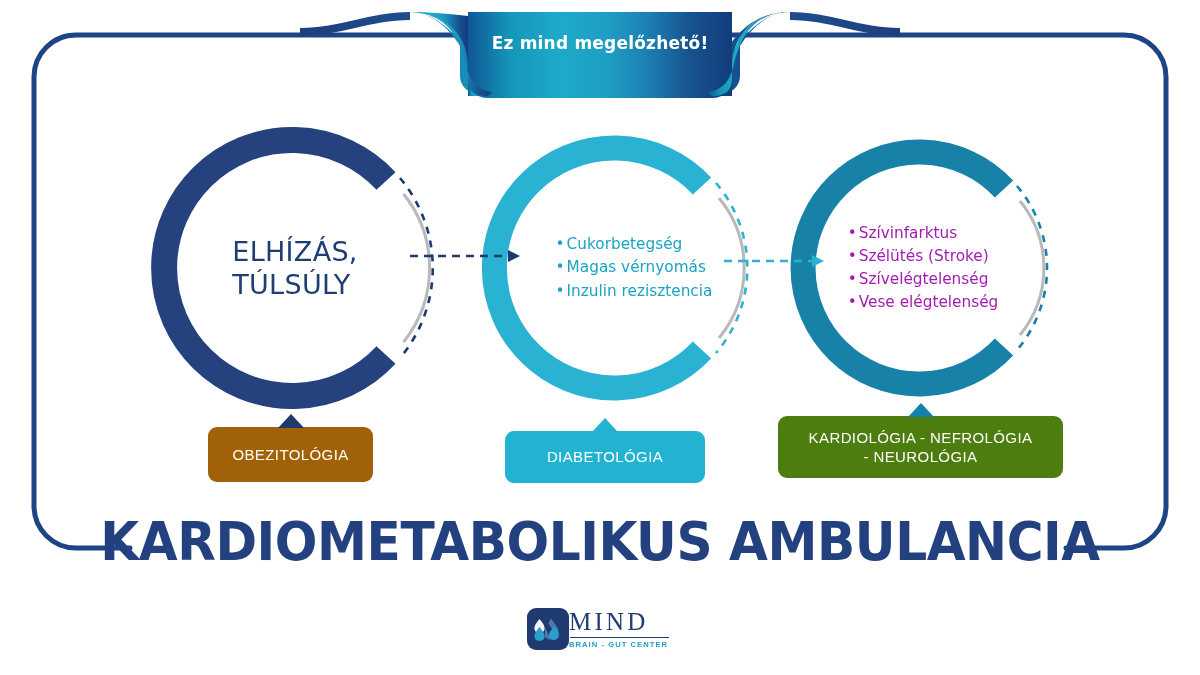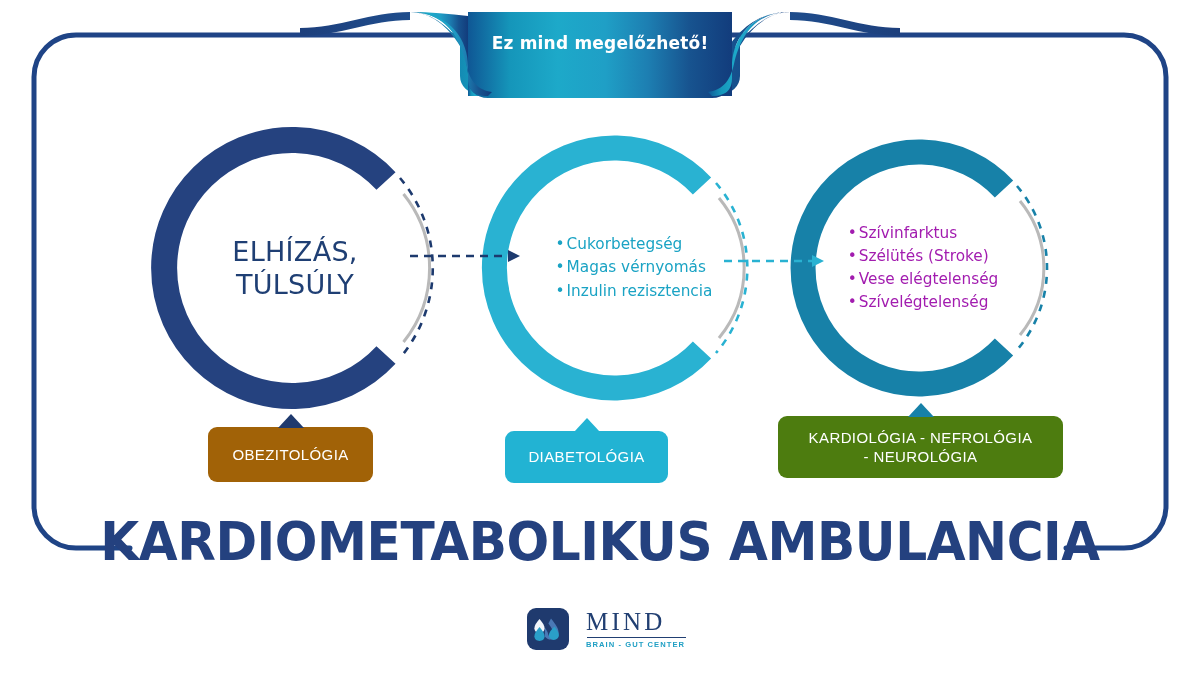--- a/index.html
+++ b/index.html
@@ -63,21 +63,20 @@
     position: absolute;
     left: 0; top: 0;
     width: 100%; height: 100%;
     display: flex;
     align-items: center;
     justify-content: center;
     flex-direction: column;
   }
 
   .circle-title {
-    text-align: center;
     color: #1f3f74;
     font-size: 27px;
     line-height: 1.24;
     letter-spacing: .3px;
     font-family: "DejaVu Sans", sans-serif;
   }
 
   ul.bullets {
     list-style: none;
     margin: 0;
@@ -124,21 +123,21 @@
     width: 0; height: 0;
     border-left: 13px solid transparent;
     border-right: 13px solid transparent;
   }
   #badge-1 {
     left: 208px; top: 427px; width: 165px; height: 55px;
     background: #a16207;
   }
   #badge-1 .pointer { border-bottom: 14px solid #1f3a6e; }
   #badge-2 {
-    left: 505px; top: 431px; width: 163px; height: 52px;
+    left: 505px; top: 431px; width: 200px; height: 52px;
     background: #22b3d3;
   }
   #badge-2 .pointer { border-bottom: 14px solid #22b3d3; }
   #badge-3 {
     left: 778px; top: 408px; width: 285px; height: 62px;
     background: #4d7c0f;
     margin-top: 8px;
   }
   #badge-3 .pointer { border-bottom: 14px solid #1681a8; }
 
@@ -166,21 +165,21 @@
     width: 160px;
     height: 56px;
     display: flex;
     align-items: flex-start;
   }
   #logo-mark {
     width: 42px; height: 42px;
     flex: 0 0 42px;
   }
   #logo-text {
-    margin-left: 17px;
+    margin-left: 0;
     padding-top: 1px;
   }
   #logo-word {
     color: #213f72;
     font-size: 25px;
     letter-spacing: 3.2px;
     line-height: 1;
     font-family: "Liberation Serif", serif;
     font-weight: normal;
   }
@@ -309,22 +308,22 @@
   <div class="circle-group" id="circle-3">
     <svg class="circle-svg" viewBox="0 0 270 270">
       <path d="M 232 68 A 106 106 0 0 1 232 202" fill="none" stroke="#b9b9b9" stroke-width="3"></path>
       <path d="M 216 56 A 116 116 0 1 0 216 214" fill="none" stroke="#1781a8" stroke-width="25" stroke-linecap="butt"></path>
       <path d="M 229 53 A 127 127 0 0 1 229 217" fill="none" stroke="#1781a8" stroke-width="2.6" stroke-dasharray="7 7"></path>
     </svg>
     <div class="circle-content">
       <ul class="bullets">
         <li><span class="dot">•</span><span>Szívinfarktus</span></li>
         <li><span class="dot">•</span><span>Szélütés (Stroke)</span></li>
+        <li><span class="dot">•</span><span>Szívelégtelenség</span></li>
         <li><span class="dot">•</span><span>Vese elégtelenség</span></li>
-        <li><span class="dot">•</span><span>Szívelégtelenség</span></li>
       </ul>
     </div>
   </div>
 
   <svg class="arrow-svg" id="arrow-1" viewBox="0 0 120 26">
     <path d="M 2 13 L 100 13" fill="none" stroke="#1d3a6e" stroke-width="2.4" stroke-dasharray="8 6"></path>
     <path d="M 100 7 L 112 13 L 100 19 Z" fill="#1d3a6e"></path>
   </svg>
   <svg class="arrow-svg" id="arrow-2" viewBox="0 0 110 26">
     <path d="M 2 13 L 90 13" fill="none" stroke="#29b2d2" stroke-width="2.4" stroke-dasharray="8 6"></path>

